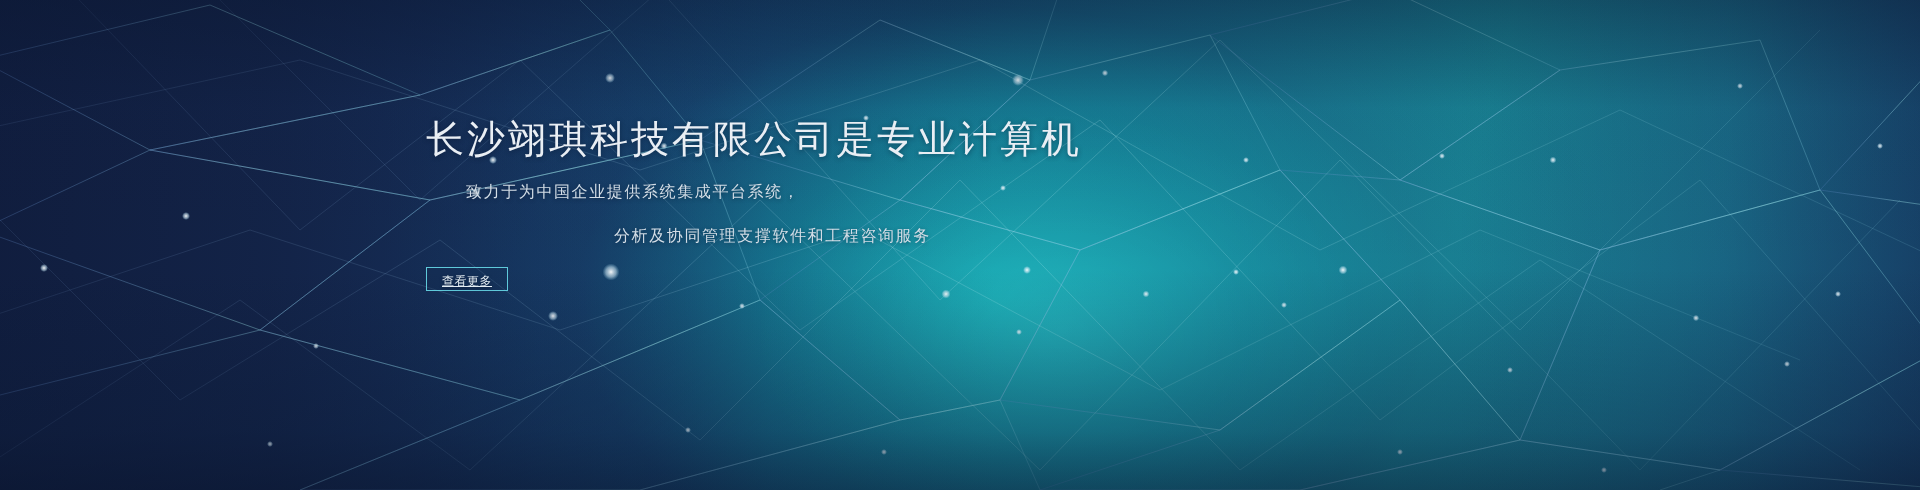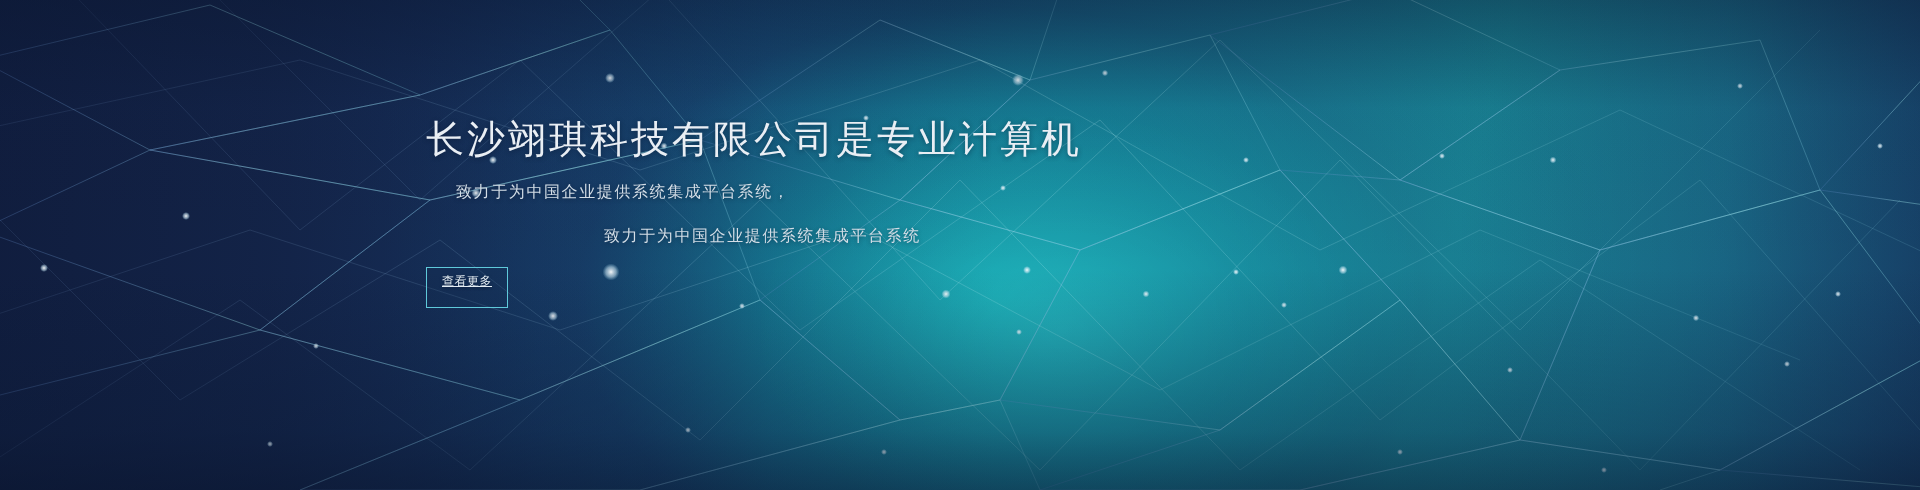--- a/index.html
+++ b/index.html
@@ -52,36 +52,36 @@
     color:#e9eef4;
     font-size:38px;
     line-height:47px;
     letter-spacing:3px;
     font-weight:400;
     text-shadow:0 1px 5px rgba(6,18,40,0.45);
     white-space:nowrap;
   }
   .subline{
     margin-top:14px;
-    margin-left:30px;
+    margin-left:40px;
     color:#d3dde6;
     font-size:16px;
     line-height:30px;
     letter-spacing:1.6px;
     font-weight:400;
     text-shadow:0 1px 4px rgba(6,18,40,0.45);
     white-space:nowrap;
   }
   .subline .l2{margin-left:148px;display:block;}
 
   .btn-row{margin-top:16px;}
   .more-btn{
     display:inline-block;
     box-sizing:border-box;
-    width:82px;height:41px;
+    width:82px;height:24px;
     line-height:27px;
     text-align:center;
     border:1px solid #5fc9da;
     color:#e4edf3;
     font-size:12px;
     letter-spacing:0.5px;
     background:rgba(18,44,82,0.20);
     text-shadow:0 1px 3px rgba(6,18,40,0.5);
     cursor:pointer;
     user-select:none;
@@ -193,21 +193,21 @@
 
   <div class="bg-glow"></div>
   <div class="bg-vignette"></div>
 
   <div class="content">
 
     <div class="headline">长沙翊琪科技有限公司是专业计算机</div>
 
     <div class="subline">致力于为中国企业提供系统集成平台系统，</div>
     <div class="subline">
-      <span class="l2">致力于为中国企业提供系统集成平台系统</span>
+      <span class="l2">分析及协同管理支撑软件和工程咨询服务</span>
     </div>
 
     <div class="btn-row">
       <a class="more-btn" href="#">查看更多</a>
     </div>
 
   </div>
 </div>
 
 </body></html>

